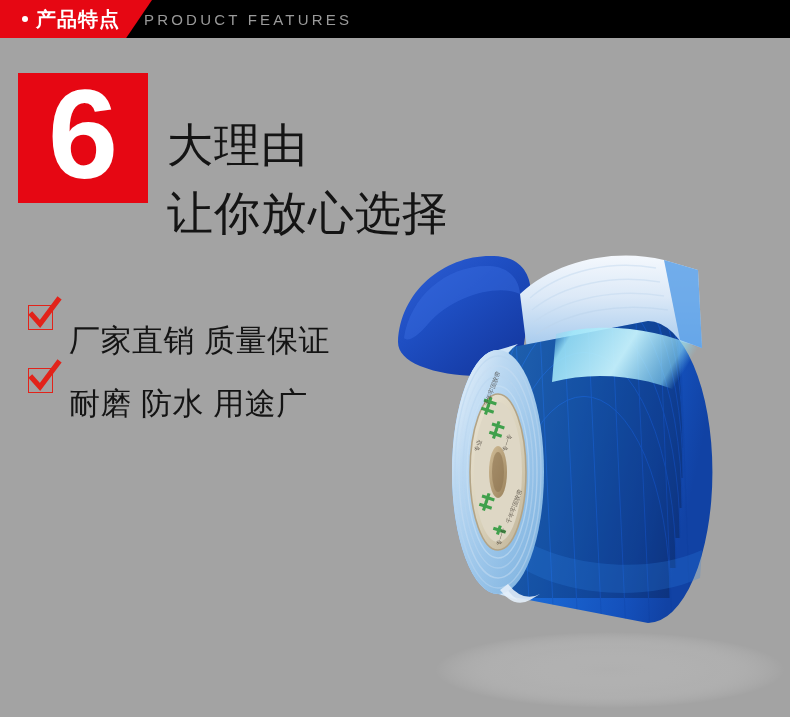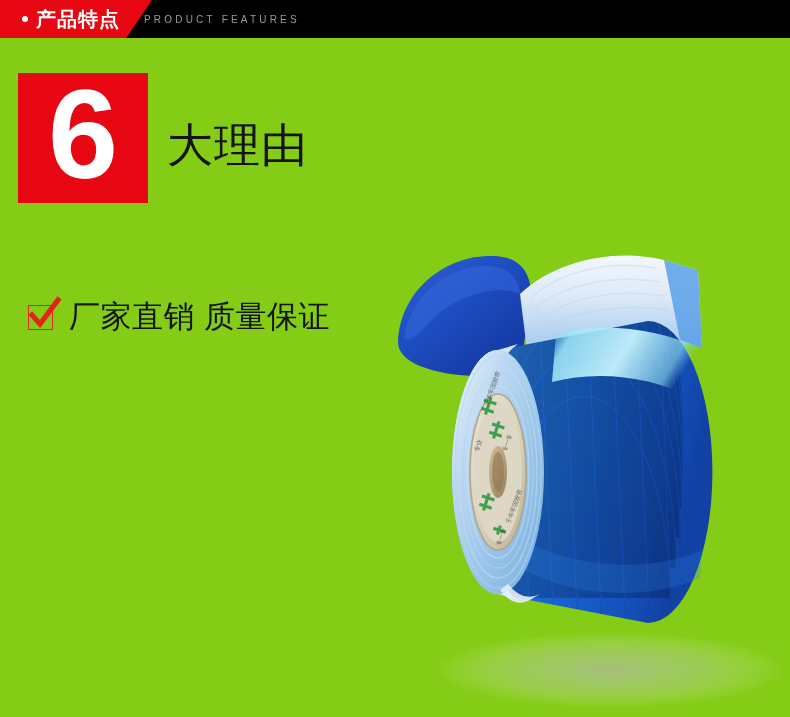--- a/index.html
+++ b/index.html
@@ -5,21 +5,21 @@
   html, body {
     margin: 0; padding: 0;
     background: #ffffff;
   }
   body {
     width: 790px; height: 717px;
     position: relative; overflow: hidden;
     font-family: "Liberation Sans", "DejaVu Sans", sans-serif;
     -webkit-font-smoothing: antialiased;
   }
-  .page { position: absolute; inset: 0; background: #84cc16; }
+  .page { position: absolute; inset: 0; background: #a3a3a3; }
 
   
   .header-bar {
     position: absolute; left: 0; top: 0;
     width: 790px; height: 38px;
     background: #000000;
     overflow: hidden;
   }
   .header-red {
     position: absolute; left: 0; top: 0;
@@ -33,21 +33,21 @@
     background: #ffffff;
   }
   .header-cn {
     position: absolute; left: 36px; top: 7px;
     font-size: 20px; font-weight: bold; color: #ffffff;
     letter-spacing: 1px; line-height: 24px;
     white-space: nowrap;
   }
   .header-en {
     position: absolute; left: 144px; top: 11px;
-    font-size: 10px; color: #9a9a9a;
+    font-size: 15px; color: #9a9a9a;
     letter-spacing: 3.2px; line-height: 18px;
     white-space: nowrap;
   }
 
   
   .num-badge {
     position: absolute; left: 18px; top: 73px;
     width: 130px; height: 130px;
     background: #e60713;
   }
@@ -86,20 +86,21 @@
     width: 25px; height: 25px;
     border: 1.6px solid #e2231a;
     box-sizing: border-box;
   }
   .check-box svg { position: absolute; left: -1px; top: -6px; overflow: visible; }
   .feature-text {
     margin-left: 11px;
     font-size: 31px; color: #141414;
     line-height: 36px; white-space: nowrap;
     letter-spacing: 0.5px;
+    margin-top: 24px;
   }
 
   
   .photo {
     position: absolute; left: 380px; top: 238px;
     width: 410px; height: 470px;
   }
   .photo svg { display: block; }
 </style>
 </head>
@@ -111,34 +112,44 @@
     <div class="header-red"></div>
     <div class="header-dot"></div>
     <div class="header-cn">产品特点</div>
     <div class="header-en">PRODUCT FEATURES</div>
   </div>
 
   <div class="num-badge">
     <span>6</span>
   </div>
   <div class="headline-1">大理由</div>
+  <div class="headline-2">让你放心选择</div>
 
   <div class="features">
 
     <div class="feature-row">
       <div class="check-box">
         <div class="box"></div>
         <svg width="34" height="34" viewBox="0 0 34 34">
           <path d="M5 16 L13 25 L31 1" fill="none" stroke="#e2231a" stroke-width="5.2" stroke-linecap="square" stroke-linejoin="miter"></path>
         </svg>
       </div>
       <div class="feature-text">厂家直销 质量保证</div>
     </div>
 
 
+    <div class="feature-row">
+      <div class="check-box">
+        <div class="box"></div>
+        <svg width="34" height="34" viewBox="0 0 34 34">
+          <path d="M5 16 L13 25 L31 1" fill="none" stroke="#e2231a" stroke-width="5.2" stroke-linecap="square" stroke-linejoin="miter"></path>
+        </svg>
+      </div>
+      <div class="feature-text">耐磨 防水 用途广</div>
+    </div>
 
 
 
 
   </div>
 
   <div class="photo">
     <svg width="410" height="470" viewBox="0 0 410 470">
       <defs>
         <linearGradient id="gBody" x1="0" y1="0" x2="1" y2="0.25">

